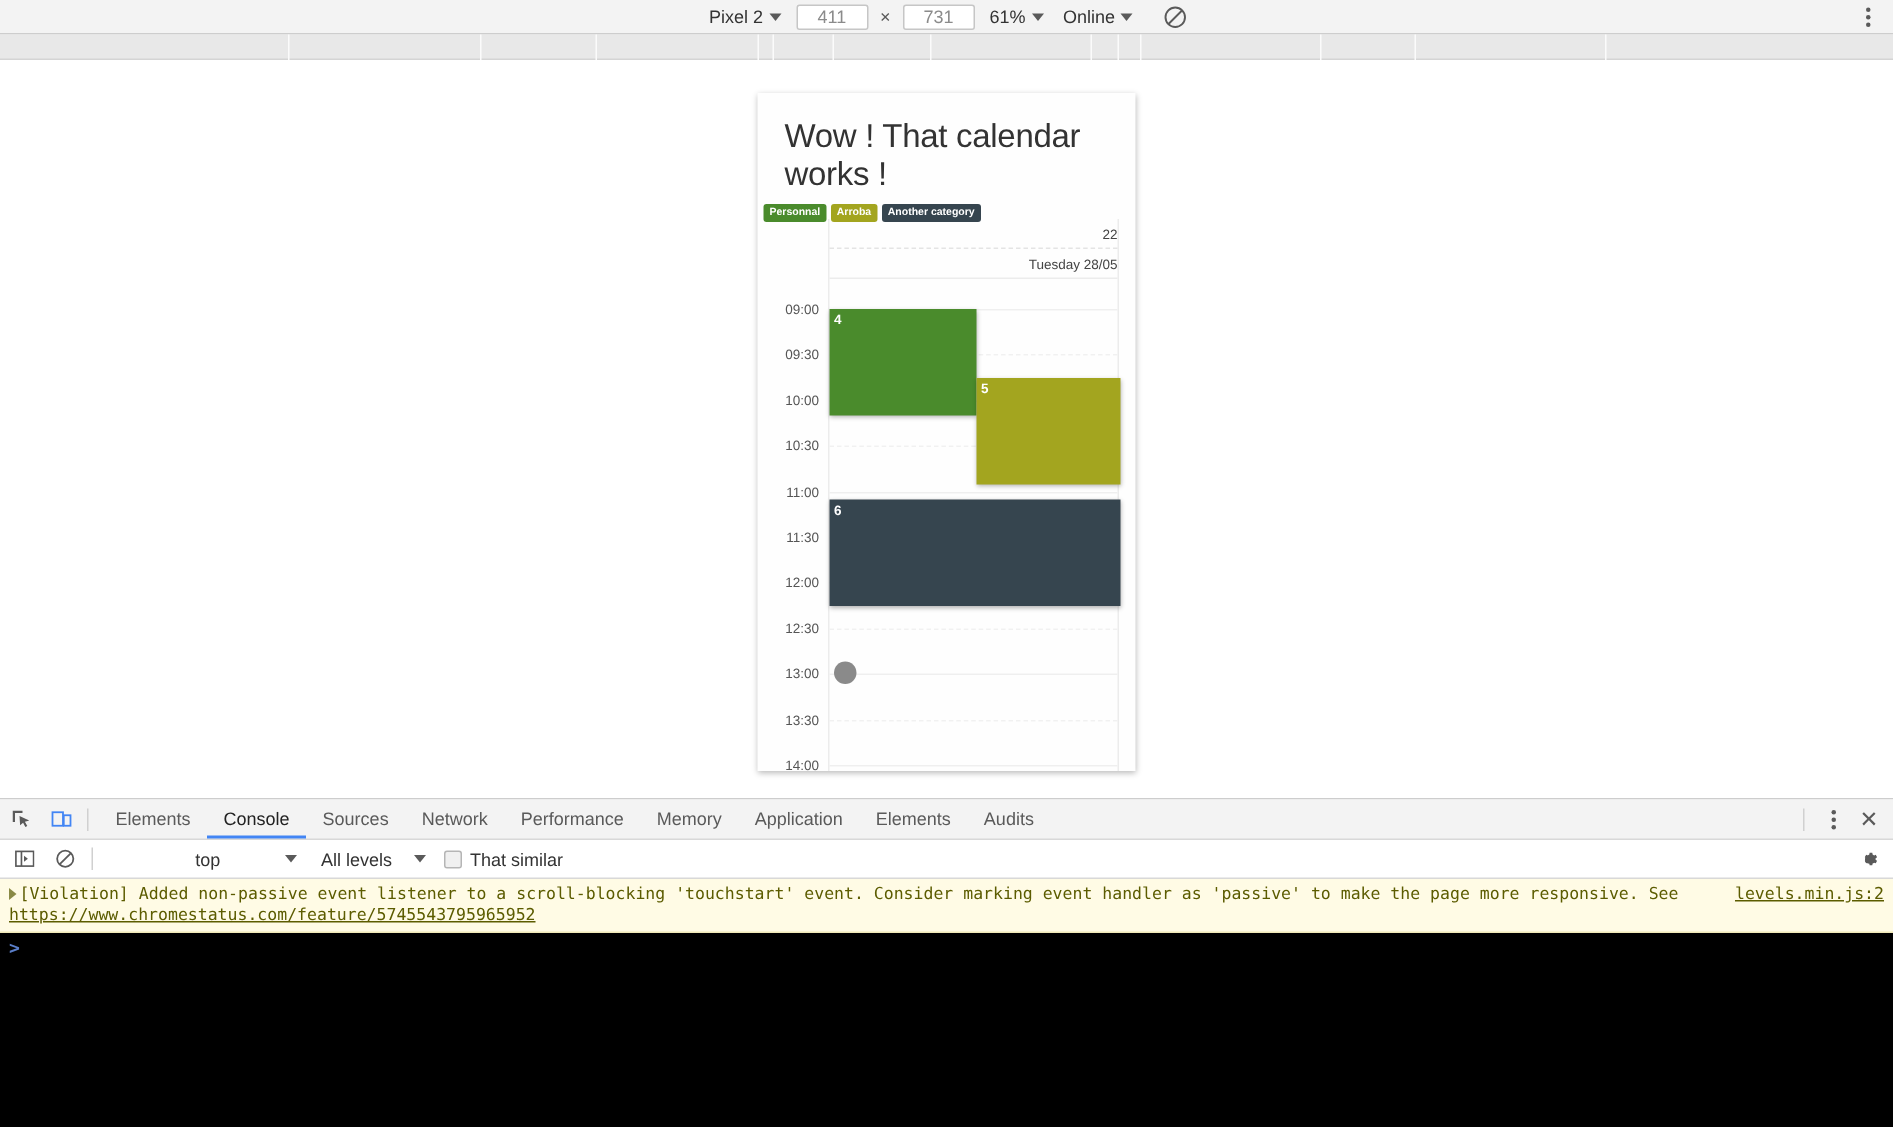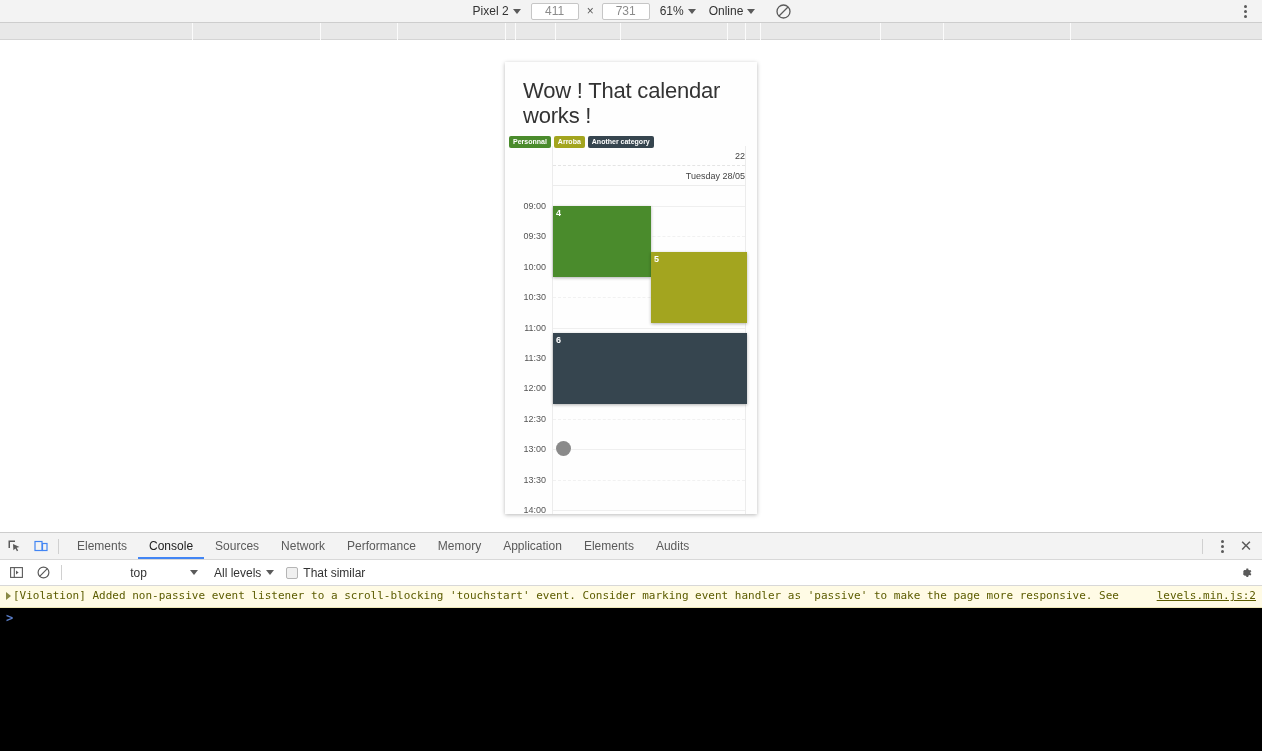--- a/index.html
+++ b/index.html
@@ -236,21 +236,21 @@
     border: 1px solid #c6c6c6; background: #fff;
     border-radius: 2px;
     font-size: 12px; color: #333;
     padding: 0 5px;
     font-family: "Liberation Sans", sans-serif;
     outline: none;
     margin-left: 3px;
   }
   .fb-filter::placeholder { color: #9b9b9b; }
   .fb-levels {
-    display: flex; align-items: center; gap: 5px;
+    display: flex; align-items: center; gap: 15px;
     font-size: 12px; color: #333; margin-left: 10px; cursor: pointer;
   }
   .fb-group {
     display: flex; align-items: center; gap: 5px;
     font-size: 12px; color: #333; margin-left: 12px; cursor: pointer;
   }
   .fb-checkbox {
     width: 12px; height: 12px;
     border: 1px solid #b5b5b5; background: #f0f0f0;
     border-radius: 2px;
@@ -480,20 +480,23 @@
         <path d="M12.4 7.9l-1-.6a4.6 4.6 0 000-1.2l1-.6-.9-1.6-1.1.4a4.6 4.6 0 00-1-.6l-.2-1.2H7.4l-.2 1.2a4.6 4.6 0 00-1 .6l-1.1-.4-.9 1.6 1 .6a4.6 4.6 0 000 1.2l-1 .6.9 1.6 1.1-.4c.3.25.65.45 1 .6l.2 1.2h1.8l.2-1.2c.35-.15.7-.35 1-.6l1.1.4z" fill="#5a5a5a"></path>
       </svg>
     </div>
   </div>
 
   <div class="console-area">
     <div class="msg-warning">
       <div class="msg-text">
         <span class="msg-arrow"></span><span>[Violation] Added non-passive event listener to a scroll-blocking 'touchstart' event. Consider marking event handler as 'passive' to make the page more responsive. See</span> <span class="msg-src">levels.min.js:2</span>
       </div>
+      <div>
+        <span class="msg-link">https://www.chromestatus.com/feature/5745543795965952</span>
+      </div>
     </div>
     <div class="console-prompt">
       <span class="prompt-caret">&gt;</span>
       <span class="prompt-input" contenteditable="true" style=""></span>
     </div>
   </div>
 
 </div>
 
 </body></html>

